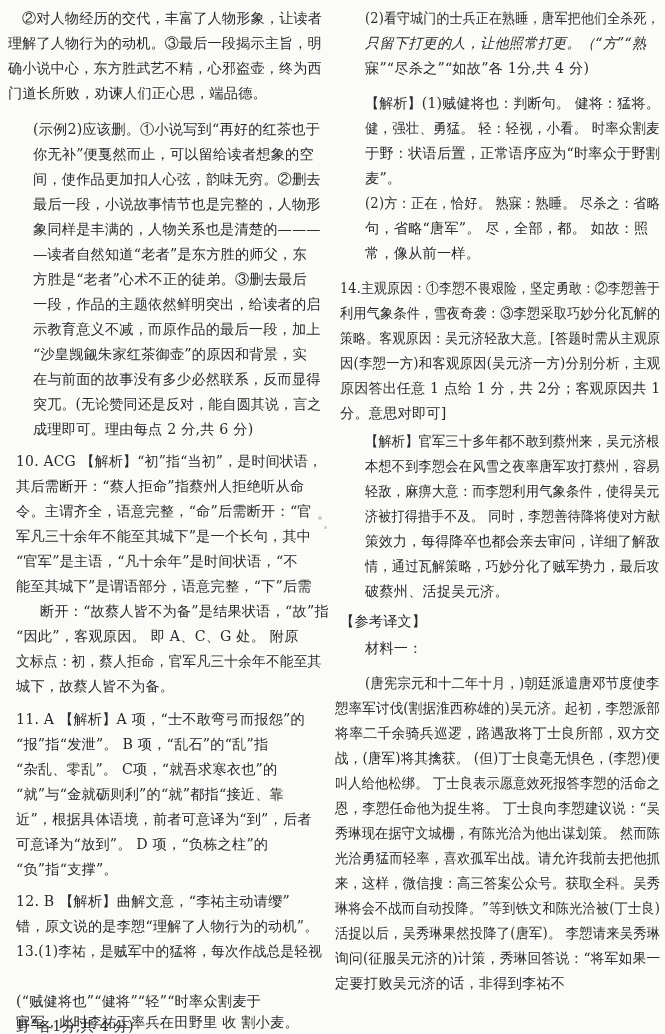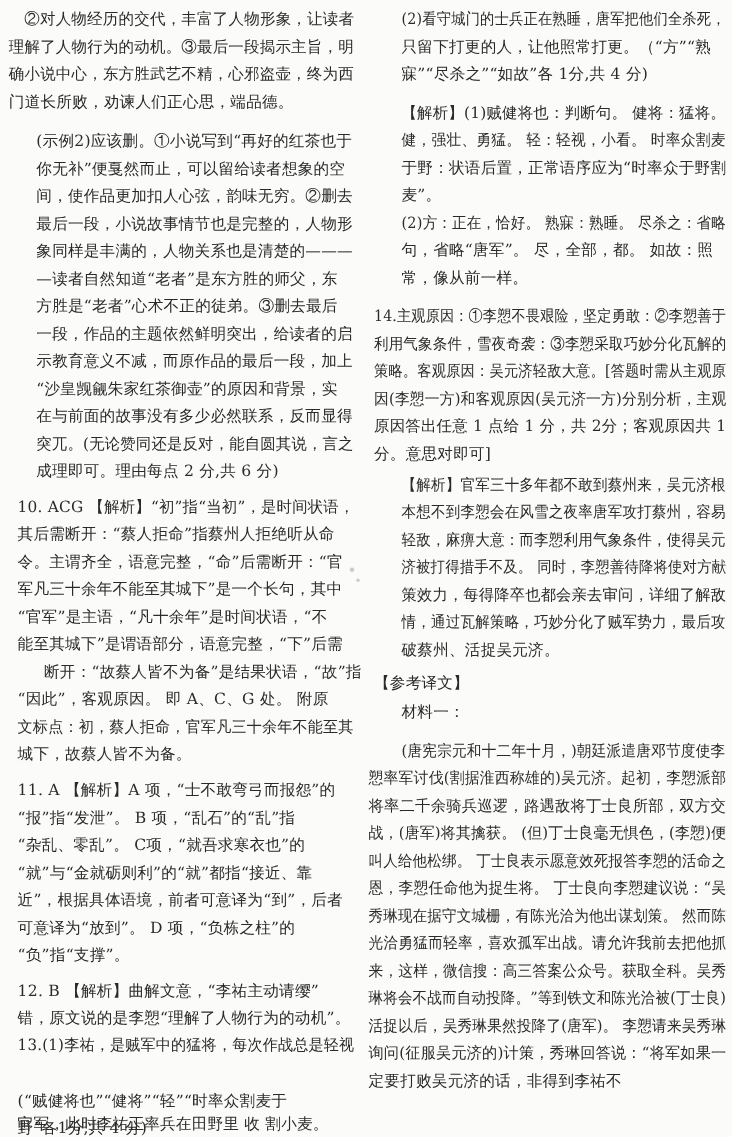--- a/index.html
+++ b/index.html
@@ -69,21 +69,21 @@
       <div class="line" style="top: 859px; left: 16px;">“负”指“支撑”。</div>
       <div class="line" style="top: 891px; left: 16px;">12. B 【解析】曲解文意，“李祐主动请缨”</div>
       <div class="line" style="top: 916px; left: 16px;">错，原文说的是李愬“理解了人物行为的动机”。</div>
       <div class="line" style="top: 941px; left: 16px; transform: scaleX(0.965);">13.(1)李祐，是贼军中的猛将，每次作战总是轻视</div>
       <div class="line" style="top: 1012px; left: 16px;">官军，此时李祐正率兵在田野里 收 割小麦。</div>
       <div class="line" style="top: 991px; left: 16px;">(“贼健将也”“健将”“轻”“时率众割麦于</div>
       <div class="line" style="top: 1016px; left: 16px;">野”各1分,共 4 分)</div>
     </div>
   <div class="col col-right" id="col-right">
       <div class="line" style="top: 8px; left: 35px; transform: scaleX(0.913);">(2)看守城门的士兵正在熟睡，唐军把他们全杀死，</div>
-      <div class="line" style="top: 33px; left: 35px;">只留下打更的人，让他照常打更。（“方”“熟</div>
+      <div class="line" style="top: 33px; left: 35px; font-style: italic;">只留下打更的人，让他照常打更。（“方”“熟</div>
       <div class="line" style="top: 58px; left: 35px;">寐”“尽杀之”“如故”各 1分,共 4 分)</div>
       <div class="line" style="top: 93px; left: 35px; transform: scaleX(0.987);">【解析】(1)贼健将也：判断句。 健将：猛将。</div>
       <div class="line" style="top: 118px; left: 35px; transform: scaleX(0.946);">健，强壮、勇猛。 轻：轻视，小看。 时率众割麦</div>
       <div class="line" style="top: 143px; left: 35px;">于野：状语后置，正常语序应为“时率众于野割</div>
       <div class="line" style="top: 168px; left: 35px;">麦”。</div>
       <div class="line" style="top: 193px; left: 35px; transform: scaleX(0.928);">(2)方：正在，恰好。 熟寐：熟睡。 尽杀之：省略</div>
       <div class="line" style="top: 218px; left: 35px;">句，省略“唐军”。 尽，全部，都。 如故：照</div>
       <div class="line" style="top: 243px; left: 35px;">常，像从前一样。</div>
       <div class="line" style="top: 278px; left: 10px; transform: scaleX(0.904);">14.主观原因：①李愬不畏艰险，坚定勇敢：②李愬善于</div>
       <div class="line" style="top: 303px; left: 10px; transform: scaleX(0.928);">利用气象条件，雪夜奇袭：③李愬采取巧妙分化瓦解的</div>

